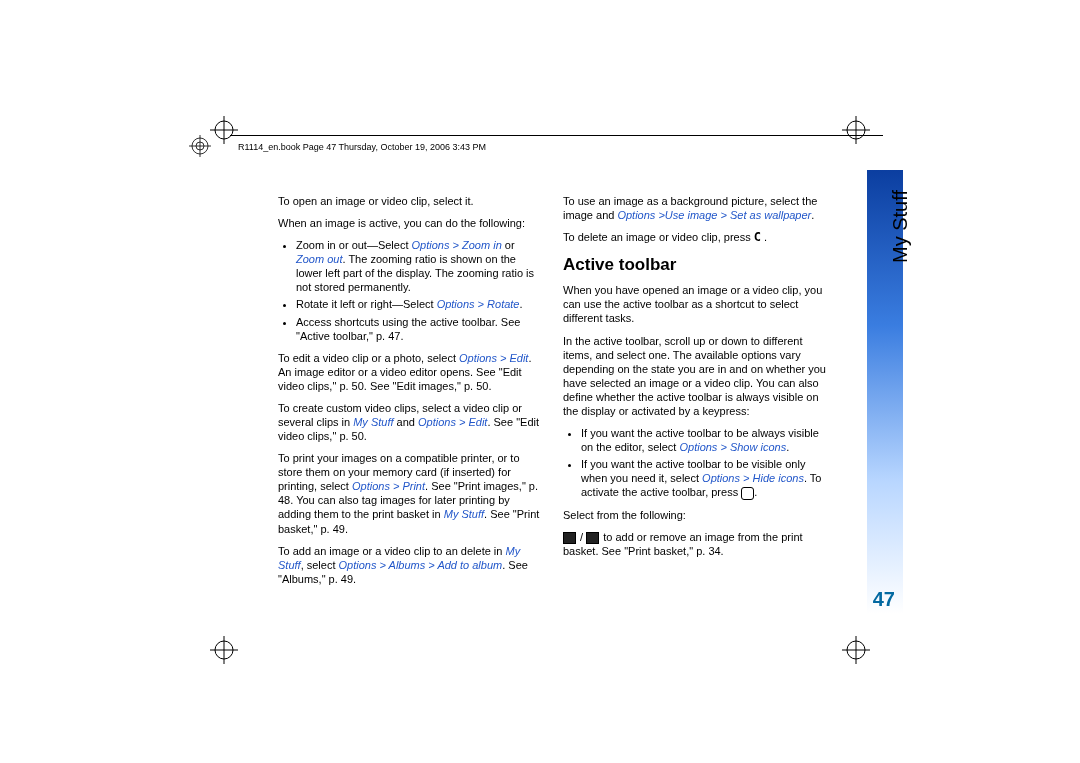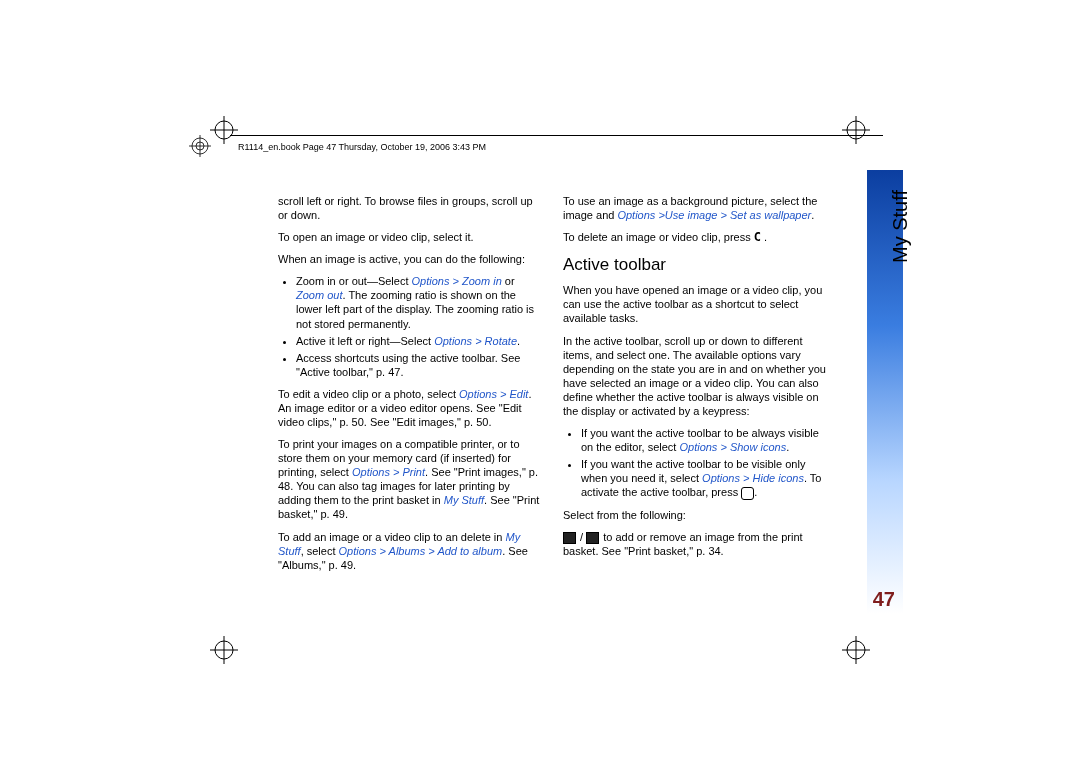--- a/index.html
+++ b/index.html
@@ -70,21 +70,21 @@
     margin: 0 0 8px 0;
     padding-left: 18px;
   }
   .col li {
     margin-bottom: 3px;
   }
   .link { color: #2156c9; font-style: italic; }
   .bold { font-weight: bold; }
   h2 {
     font-size: 17px;
-    font-weight: normal;
+    font-weight: bold;
     margin: 6px 0 8px 0;
   }
   .key {
     display: inline-block;
     font-family: monospace;
     font-weight: bold;
     font-size: 12px;
     vertical-align: baseline;
   }
   .circle-key {
@@ -138,21 +138,21 @@
     font-size: 20px;
     color: #000;
     white-space: nowrap;
   }
   .page-num {
     position: absolute;
     right: 218px;
     top: 588px;
     font-size: 20px;
     font-weight: bold;
-    color: #7f1d1d;
+    color: #0369a1;
   }
   .icon-line { margin: 2px 0 6px 0; }
 </style>
 </head>
 <body>
 
 <div class="page">
 
   <div class="registration">
     <svg width="22" height="22" viewBox="0 0 22 22">
@@ -194,38 +194,38 @@
 
   <div class="header-rule"></div>
   <div class="header-text">R1114_en.book  Page 47  Thursday, October 19, 2006  3:43 PM</div>
 
   <div class="sidebar"></div>
   <div class="sidebar-label">My Stuff</div>
   <div class="page-num">47</div>
 
   <div class="content">
     <div class="col">
-      <p>scroll left or right. To browse files in groups, scroll up or down.</p>
       <p>To open an image or video clip, select it.</p>
       <p>When an image is active, you can do the following:</p>
       <ul>
         <li><span>Zoom in or out—Select </span><span class="link">Options &gt; Zoom in</span><span> or </span><span class="link">Zoom out</span><span>. The zooming ratio is shown on the lower left part of the display. The zooming ratio is not stored permanently.</span></li>
-        <li><span>Active it left or right—Select </span><span class="link">Options &gt; Rotate</span><span>.</span></li>
+        <li><span>Rotate it left or right—Select </span><span class="link">Options &gt; Rotate</span><span>.</span></li>
         <li>Access shortcuts using the active toolbar. See "Active toolbar," p. 47.</li>
       </ul>
       <p><span>To edit a video clip or a photo, select </span><span class="link">Options &gt; Edit</span><span>. An image editor or a video editor opens. See "Edit video clips," p. 50. See "Edit images," p. 50.</span></p>
+      <p><span>To create custom video clips, select a video clip or several clips in </span><span class="link">My Stuff</span><span> and </span><span class="link">Options &gt; Edit</span><span>. See "Edit video clips," p. 50.</span></p>
       <p><span>To print your images on a compatible printer, or to store them on your memory card (if inserted) for printing, select </span><span class="link">Options &gt; Print</span><span>. See "Print images," p. 48. You can also tag images for later printing by adding them to the print basket in </span><span class="link">My Stuff</span><span>. See "Print basket," p. 49.</span></p>
       <p><span>To add an image or a video clip to an delete in </span><span class="link">My Stuff</span><span>, select </span><span class="link">Options &gt; Albums &gt; Add to album</span><span>. See "Albums," p. 49.</span></p>
     </div>
 
     <div class="col">
       <p><span>To use an image as a background picture, select the image and </span><span class="link">Options &gt;Use image &gt; Set as wallpaper</span><span>.</span></p>
       <p><span>To delete an image or video clip, press </span> <span class="key bold">C</span><span> .</span></p>
       <h2>Active toolbar</h2>
-      <p>When you have opened an image or a video clip, you can use the active toolbar as a shortcut to select available tasks.</p>
+      <p>When you have opened an image or a video clip, you can use the active toolbar as a shortcut to select different tasks.</p>
       <p>In the active toolbar, scroll up or down to different items, and select one. The available options vary depending on the state you are in and on whether you have selected an image or a video clip. You can also define whether the active toolbar is always visible on the display or activated by a keypress:</p>
       <ul>
         <li><span>If you want the active toolbar to be always visible on the editor, select </span><span class="link">Options &gt; Show icons</span><span>.</span></li>
         <li><span>If you want the active toolbar to be visible only when you need it, select </span><span class="link">Options &gt; Hide icons</span><span>. To activate the active toolbar, press </span> <span class="circle-key"></span><span>.</span></li>
       </ul>
       <p>Select from the following:</p>
       <p class="icon-line"><span class="print-icon"></span> / <span class="print-icon"></span><span> to add or remove an image from the print basket. See "Print basket," p. 34.</span></p>
     </div>
   </div>
 

